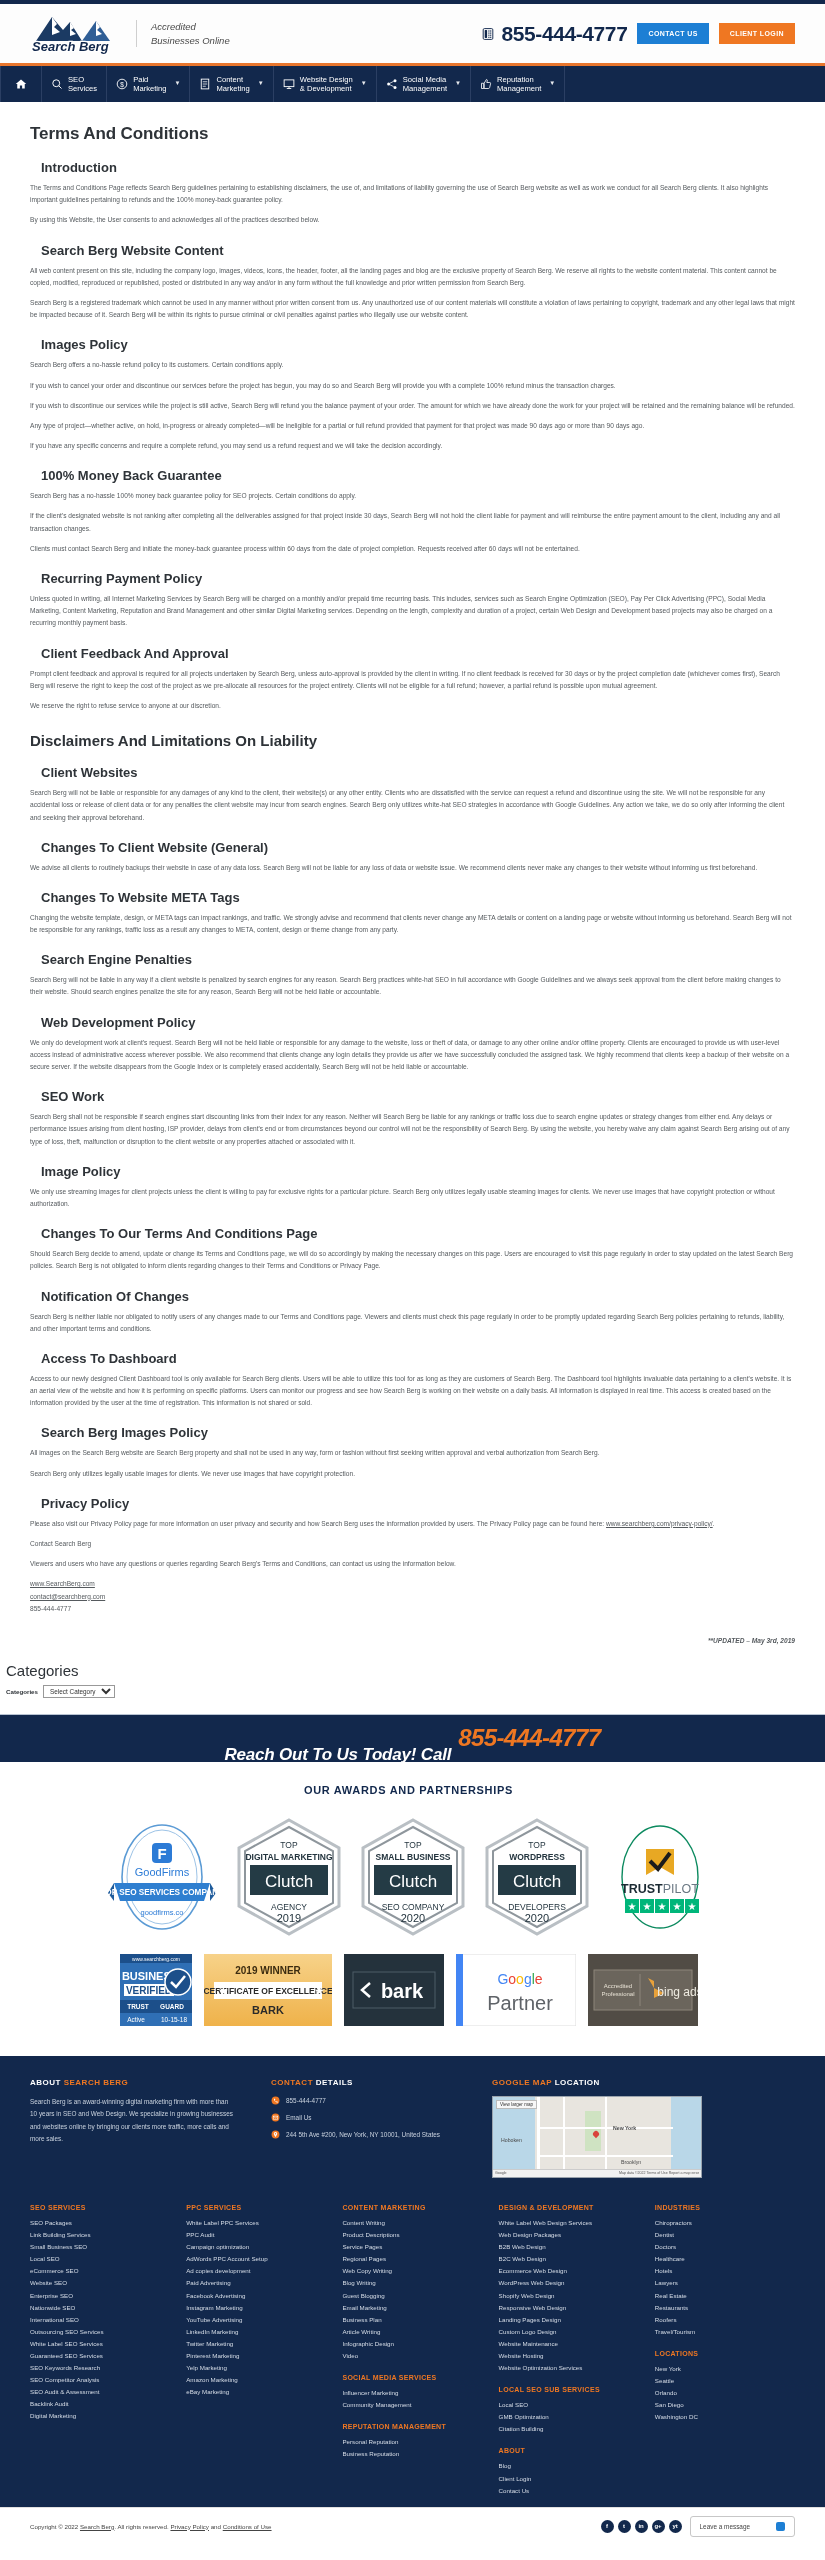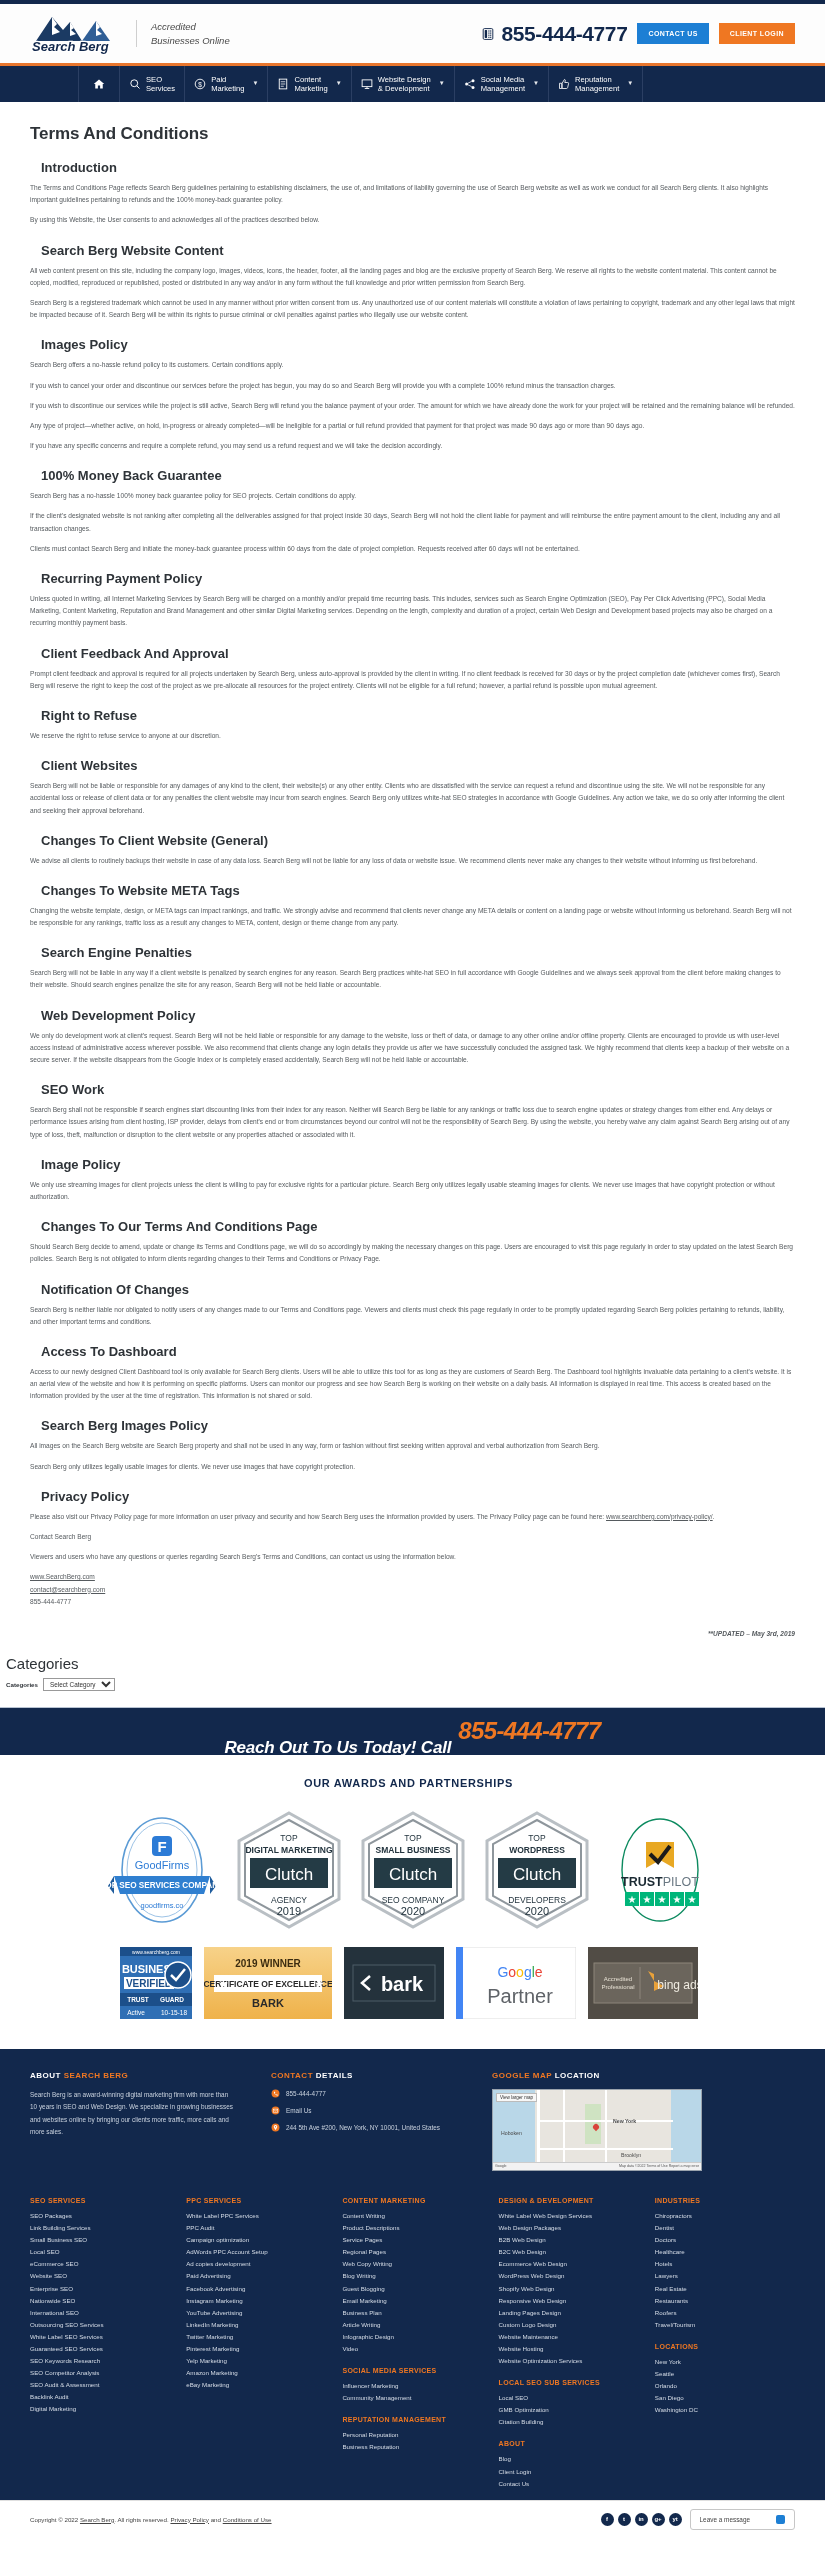--- a/index.html
+++ b/index.html
@@ -35,21 +35,21 @@
   .btn {
     font-size:7px; font-weight:bold; letter-spacing:.4px;
     color:#fff; padding:7px 11px; border:none; cursor:pointer;
     font-family:"Liberation Sans", sans-serif;
   }
   .btn-contact { background:#1d7fd4; }
   .btn-login { background:#ef7722; }
   
   .nav {
     background:#12284c; display:flex; align-items:stretch;
-    padding-left:78px; height:36px;
+    height:36px;
   }
   .nav-item {
     display:flex; align-items:center; gap:5px;
     padding:0 9px; border-right:1px solid #2b3f63;
     color:#ffffff; font-size:7.6px; line-height:1.25; cursor:pointer;
     white-space:nowrap;
   }
   .nav-item:first-child { border-left:1px solid #2b3f63; }
   .nav-home { padding:0 14px; }
   .nav-label { display:flex; flex-direction:column; }
@@ -337,22 +337,22 @@
       <p class="body">Any type of project—whether active, on hold, in-progress or already completed—will be ineligible for a partial or full refund provided that payment for that project was made 90 days ago or more than 90 days ago.</p>
       <p class="body">If you have any specific concerns and require a complete refund, you may send us a refund request and we will take the decision accordingly.</p>
       <h2 class="sec">100% Money Back Guarantee</h2>
       <p class="body">Search Berg has a no-hassle 100% money back guarantee policy for SEO projects. Certain conditions do apply.</p>
       <p class="body">If the client's designated website is not ranking after completing all the deliverables assigned for that project inside 30 days, Search Berg will not hold the client liable for payment and will reimburse the entire payment amount to the client, including any and all transaction changes.</p>
       <p class="body">Clients must contact Search Berg and initiate the money-back guarantee process within 60 days from the date of project completion. Requests received after 60 days will not be entertained.</p>
       <h2 class="sec">Recurring Payment Policy</h2>
       <p class="body">Unless quoted in writing, all Internet Marketing Services by Search Berg will be charged on a monthly and/or prepaid time recurring basis. This includes, services such as Search Engine Optimization (SEO), Pay Per Click Advertising (PPC), Social Media Marketing, Content Marketing, Reputation and Brand Management and other similar Digital Marketing services. Depending on the length, complexity and duration of a project, certain Web Design and Development based projects may also be charged on a recurring monthly payment basis.</p>
       <h2 class="sec">Client Feedback And Approval</h2>
       <p class="body">Prompt client feedback and approval is required for all projects undertaken by Search Berg, unless auto-approval is provided by the client in writing. If no client feedback is received for 30 days or by the project completion date (whichever comes first), Search Berg will reserve the right to keep the cost of the project as we pre-allocate all resources for the project entirety. Clients will not be eligible for a full refund; however, a partial refund is possible upon mutual agreement.</p>
-      <h2 class="sec">Right to Refuse</h2>
       <p class="body">We reserve the right to refuse service to anyone at our discretion.</p>
+      <h2 class="big">Disclaimers And Limitations On Liability</h2>
       <h2 class="sec">Client Websites</h2>
       <p class="body">Search Berg will not be liable or responsible for any damages of any kind to the client, their website(s) or any other entity. Clients who are dissatisfied with the service can request a refund and discontinue using the site. We will not be responsible for any accidental loss or release of client data or for any penalties the client website may incur from search engines. Search Berg only utilizes white-hat SEO strategies in accordance with Google Guidelines. Any action we take, we do so only after informing the client and seeking their approval beforehand.</p>
       <h2 class="sec">Changes To Client Website (General)</h2>
       <p class="body">We advise all clients to routinely backups their website in case of any data loss. Search Berg will not be liable for any loss of data or website issue. We recommend clients never make any changes to their website without informing us first beforehand.</p>
       <h2 class="sec">Changes To Website META Tags</h2>
       <p class="body">Changing the website template, design, or META tags can impact rankings, and traffic. We strongly advise and recommend that clients never change any META details or content on a landing page or website without informing us beforehand. Search Berg will not be responsible for any rankings, traffic loss as a result any changes to META, content, design or theme change from any party.</p>
       <h2 class="sec">Search Engine Penalties</h2>
       <p class="body">Search Berg will not be liable in any way if a client website is penalized by search engines for any reason. Search Berg practices white-hat SEO in full accordance with Google Guidelines and we always seek approval from the client before making changes to their website. Should search engines penalize the site for any reason, Search Berg will not be held liable or accountable.</p>
       <h2 class="sec">Web Development Policy</h2>
       <p class="body">We only do development work at client's request. Search Berg will not be held liable or responsible for any damage to the website, loss or theft of data, or damage to any other online and/or offline property. Clients are encouraged to provide us with user-level access instead of administrative access wherever possible. We also recommend that clients change any login details they provide us after we have successfully concluded the assigned task. We highly recommend that clients keep a backup of their website on a secure server. If the website disappears from the Google Index or is completely erased accidentally, Search Berg will not be held liable or accountable.</p>

